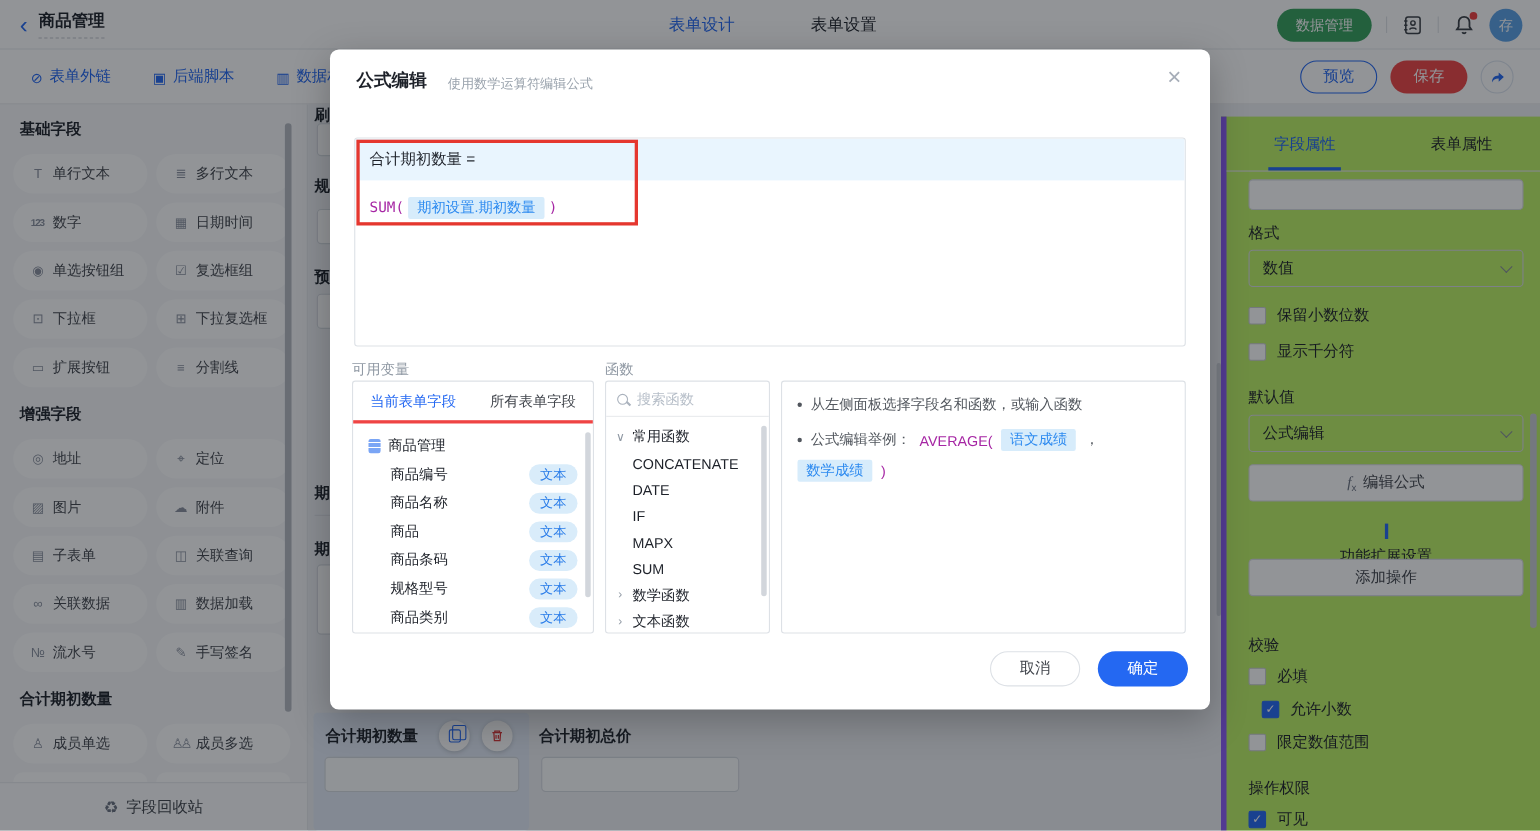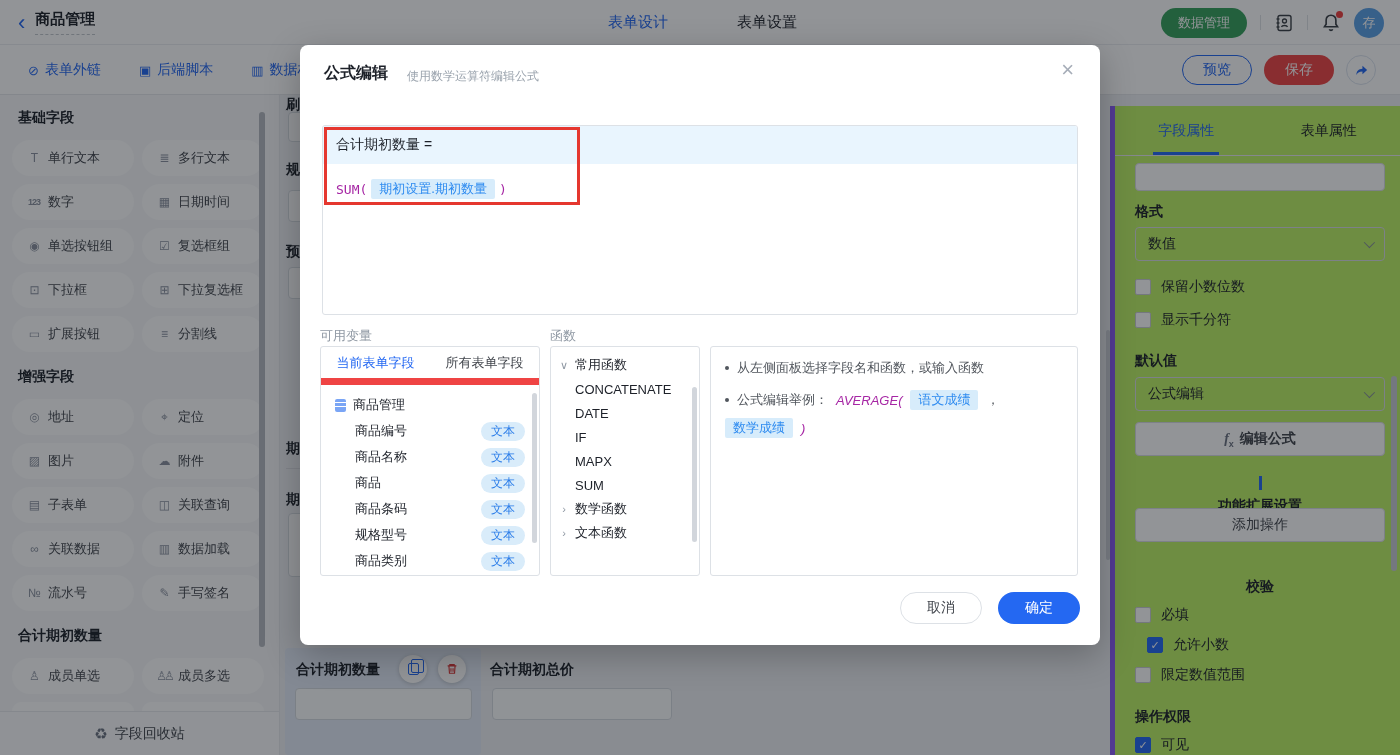--- a/index.html
+++ b/index.html
@@ -55,21 +55,21 @@
   .copy-ic::before { content:""; position:absolute; left:2px; top:-5px; width:11px; height:12px; border:1.5px solid #2468f2; border-radius:2px; }
   .cv-scroll { position:absolute; right:0; top:235px; width:4px; height:230px; background:#cfd3da; border-radius:2px; }
 
   
   #inspector { position:absolute; left:1110px; top:106px; width:290px; height:660px; background:#bef264; border-left:5px solid #8b5cf6; z-index:1; }
   .insp-tabs { position:absolute; left:0; top:0; width:100%; height:50px; border-bottom:1px solid #e8eaed; display:flex; }
   .insp-tab { flex:1; display:flex; align-items:center; justify-content:center; font-size:14px; color:#1d2129; position:relative; cursor:pointer; }
   .insp-tab.active { color:#2468f2; font-weight:500; }
   .insp-tab.active::after { content:""; position:absolute; bottom:0; left:50%; margin-left:-33px; width:66px; height:3px; background:#2468f2; }
   .ctl { position:absolute; left:20px; width:250px; }
-  .lbl { font-size:14px; font-weight:700; }
+  .lbl { font-size:14px; font-weight:400; }
   .inp { height:28px; width:250px; border:1px solid #d9dce3; border-radius:4px; background:#fff; font-size:13px; padding:0 10px; font-family:"Liberation Sans",sans-serif; }
   .select { height:34px; border:1px solid #d9dce3; border-radius:4px; display:flex; align-items:center; padding:0 12px; font-size:14px; color:#1d2129; justify-content:space-between; cursor:pointer; }
   .caret { width:8px; height:8px; border-right:1.6px solid #868e99; border-bottom:1.6px solid #868e99; transform:rotate(45deg) translateY(-2px); }
   .btn-ghost { height:34px; border:1px solid #d9dce3; border-radius:4px; display:flex; align-items:center; justify-content:center; gap:6px; font-size:14px; color:#42464d; cursor:pointer; background:#fff; width:250px; }
   .cbrow { display:flex; align-items:center; gap:10px; font-size:14px; color:#1d2129; }
   .cb { width:16px; height:16px; border:1px solid #c9ccd2; border-radius:2px; background:#fff; display:flex; align-items:center; justify-content:center; cursor:pointer; flex:none; }
   .cb.on { background:#2468f2; border-color:#2468f2; }
   .cb.on::after { content:"✓"; color:#fff; font-size:11px; line-height:1; }
   .sec-head { display:flex; align-items:center; gap:7px;flex-direction:column; }
   .bluebar { width:3px; height:14px; background:#2468f2; }
@@ -84,40 +84,40 @@
   .m-title { position:absolute; left:24px; top:18px; font-size:16px; font-weight:700; }
   .m-sub { position:absolute; left:107px; top:23px; font-size:12px; color:#9aa3ad; }
   .m-close { position:absolute; right:26px; top:14px; font-size:22px; color:#a6adb8; cursor:pointer; line-height:1; }
   .f-box { position:absolute; left:22px; top:80px; width:756px; height:190px; border:1px solid #dde1e6; border-radius:3px; overflow:hidden; }
   .f-strip { height:38px; background:#e9f5fe; display:flex; align-items:center; padding:0 13px; font-size:14px; }
   .f-line { margin:15px 13px; font-family:"DejaVu Sans Mono",monospace; font-size:13px; color:#a626a4; display:flex; align-items:center; gap:4px; }
   .chip { background:#d7ecfb; color:#2e8bf0; font-size:13px; padding:1px 8px; border-radius:2px; font-family:"Liberation Sans",sans-serif; cursor:pointer; }
   .red-rect { position:absolute; left:24px; top:82px; width:256px; height:78px; border:3px solid #e5372f; pointer-events:none; }
   .panel-lbl { position:absolute; top:282px; font-size:13px; color:#8f98a3; }
   .panel { position:absolute; top:301px; border:1px solid #dde1e6; border-radius:3px; background:#fff; overflow:hidden; }
-  .v-tabs { height:38px; border-bottom:7px solid #ef4444; display:flex; }
+  .v-tabs { height:38px; border-bottom:3px solid #ef4444; display:flex; }
   .v-tab { flex:1; display:flex; align-items:center; justify-content:center; font-size:13px; color:#42464d; cursor:pointer; }
   .v-tab.active { color:#2468f2; }
   .treerow { height:26px; display:flex; align-items:center; font-size:13px; padding:0 10px; cursor:pointer; }
   .treerow .name { flex:1; }
   .doc-ic { width:11px; height:13px; border-radius:2px; background:linear-gradient(#7aa5f5 0 3px, #fff 3px 4px, #7aa5f5 4px 7px, #fff 7px 8px, #7aa5f5 8px 100%); margin-right:7px; flex:none; }
   .badge { background:#d9ecfa; color:#2b7de9; font-size:12px; padding:1px 10px; border-radius:10px; }
   .p-scroll { position:absolute; right:2px; width:5px; background:#d2d6dc; border-radius:3px; }
   .searchrow { height:32px; border-bottom:1px solid #e8eaed; display:flex; align-items:center; gap:8px; padding:0 10px; }
   .mag { width:10px; height:10px; border:1.5px solid #aab2bd; border-radius:50%; position:relative; flex:none; }
   .mag::after { content:""; position:absolute; width:5px; height:1.5px; background:#aab2bd; transform:rotate(45deg); right:-4px; bottom:-1px; }
   .searchrow input { border:none; outline:none; font-size:13px; width:100px; color:#1d2129; font-family:"Liberation Sans",sans-serif; }
   .searchrow input::placeholder { color:#b6bec8; }
   .fnrow { height:24px; display:flex; align-items:center; font-size:13px; padding:0 8px; gap:6px; cursor:pointer; }
   .tree-caret { color:#8f98a3; font-size:11px; width:10px; text-align:center; }
   .fnrow.item { padding-left:24px; }
   .tips { padding:12px 14px; font-size:13px; color:#51565d; }
   .tipline { display:flex; align-items:center; gap:8px; margin-bottom:13px; flex-wrap:wrap; }
   .bullet { width:4px; height:4px; border-radius:50%; background:#51565d; flex:none; }
-  .purple { color:#a626a4;font-style:italic; }
+  .purple { color:#a626a4; }
   .m-btn { position:absolute; top:547px; width:82px; height:32px; border-radius:16px; font-size:14px; display:flex; align-items:center; justify-content:center; cursor:pointer; }
   .m-cancel { right:118px; border:1px solid #dde1e6; color:#42464d; background:#fff; }
   .m-ok { right:20px; background:#2468f2; color:#fff; }
 </style>
 </head>
 <body>
 
 <div id="navbar">
   <div class="flex" style="height:45px;">
     <span class="back">‹</span>
@@ -337,33 +337,33 @@
   </div>
   <div class="ctl cbrow" style="top:205px;">
     <span class="cb"></span>
     <span>显示千分符</span>
   </div>
   <div class="ctl lbl" style="top:246px;">默认值</div>
   <div class="ctl select" style="top:271px;">
     <span>公式编辑</span>
     <span class="caret"></span>
   </div>
-  <div class="ctl btn-ghost" style="top:316px;font-weight:bold;">
+  <div class="ctl btn-ghost" style="top:316px;">
     <span style="color:#6b7280;"><i style="font-family:'Liberation Serif',serif;">f</i><sub style="font-size:9px;">x</sub></span>
     <span>编辑公式</span>
   </div>
   <div class="ctl sec-head" style="top:370px;">
     <span class="bluebar"></span>
     <span class="lbl">功能扩展设置</span>
     <span class="qmark">?</span>
   </div>
   <div class="ctl btn-ghost" style="top:402px;">
     <span>添加操作</span>
   </div>
-  <div class="ctl lbl" style="top:472px;text-align:center;">校验</div>
+  <div class="ctl lbl" style="top:472px;">校验</div>
   <div class="ctl cbrow" style="top:500px;">
     <span class="cb"></span>
     <span>必填</span>
   </div>
   <div class="ctl cbrow" style="top:530px;margin-left:12px;">
     <span class="cb on"></span>
     <span>允许小数</span>
   </div>
   <div class="ctl cbrow" style="top:560px;">
     <span class="cb"></span>
@@ -431,20 +431,24 @@
       </div>
       <div class="treerow" style="padding-left:30px;">
         <span class="name">商品类别</span>
         <span class="badge">文本</span>
       </div>
     </div>
     <div class="p-scroll" style="top:46px;height:150px;"></div>
   </div>
 
   <div class="panel" style="left:250px;width:150px;height:230px;">
+    <div class="searchrow">
+      <span class="mag"></span>
+      <input placeholder="搜索函数" style="">
+    </div>
     <div style="padding:6px 0;">
       <div class="fnrow">
         <span class="tree-caret">∨</span>
         <span>常用函数</span>
       </div>
       <div class="fnrow item">CONCATENATE</div>
       <div class="fnrow item">DATE</div>
       <div class="fnrow item">IF</div>
       <div class="fnrow item">MAPX</div>
       <div class="fnrow item">SUM</div>

